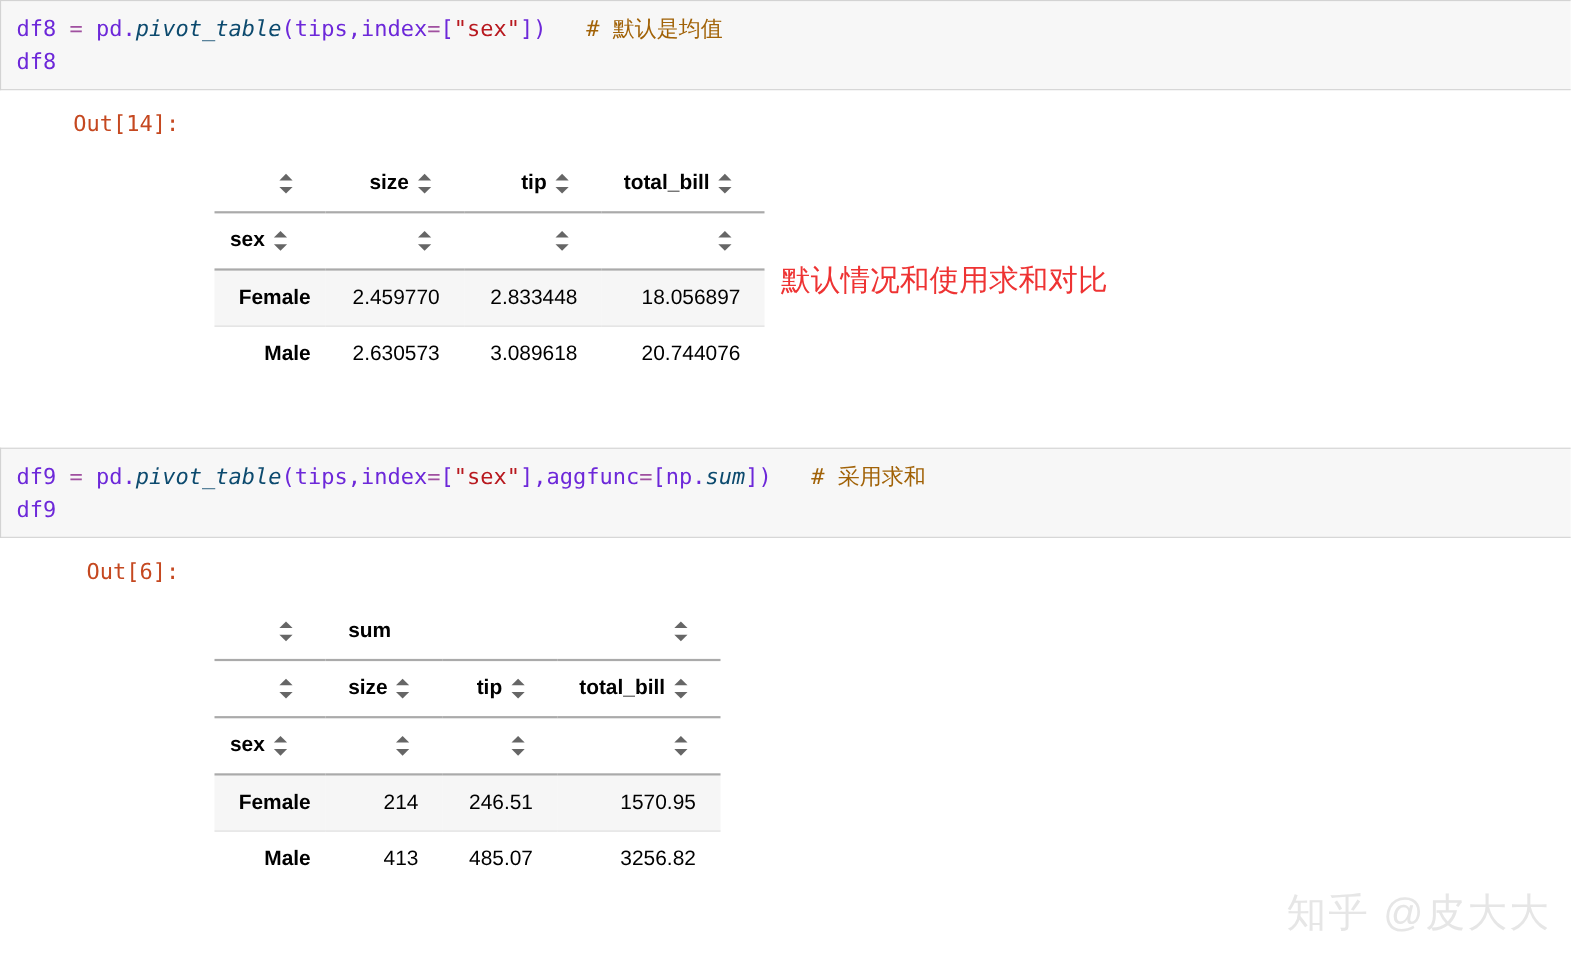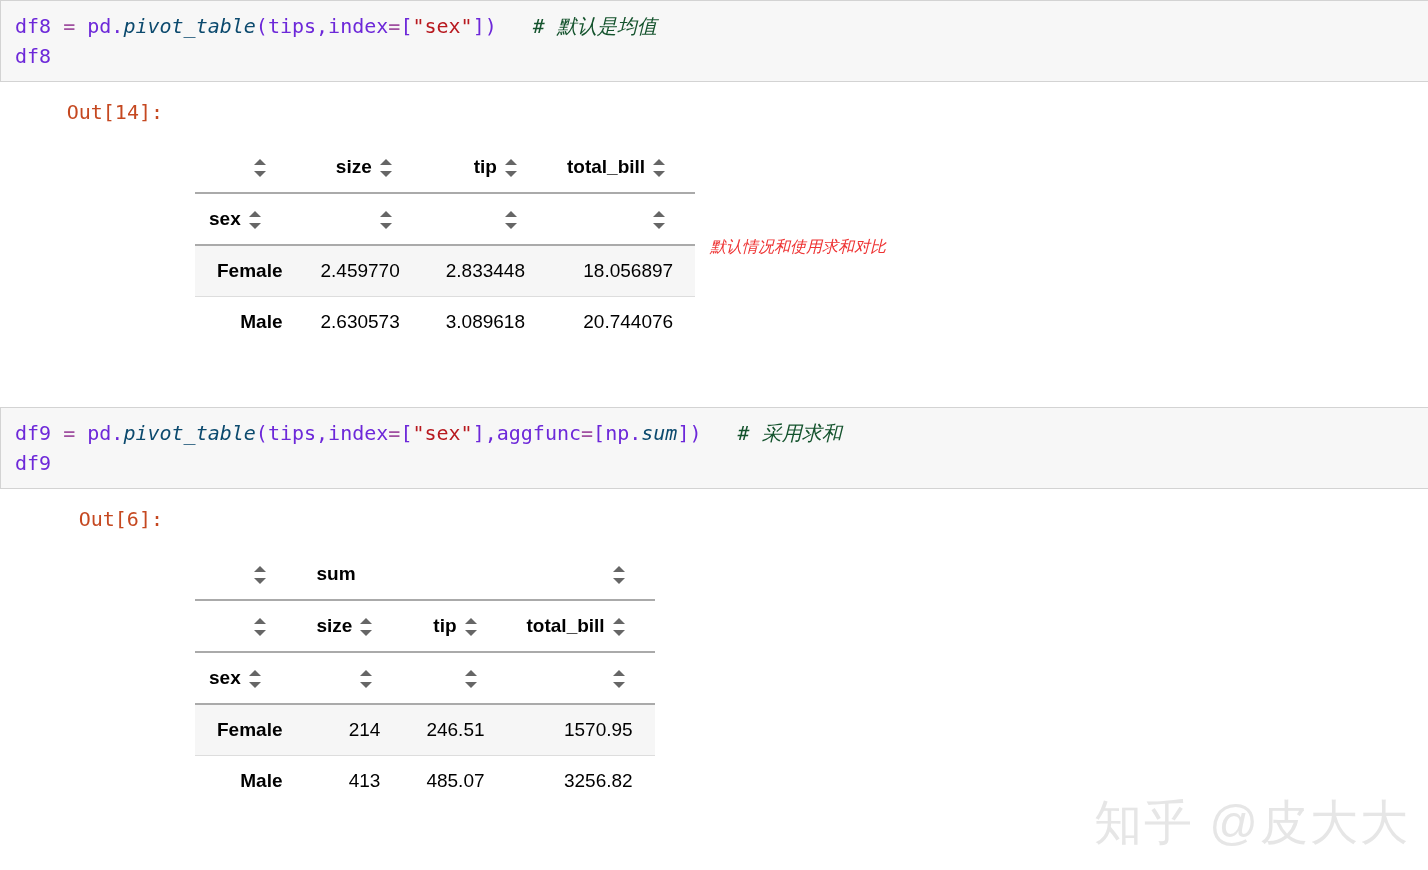--- a/index.html
+++ b/index.html
@@ -9,39 +9,39 @@
     .prompt { min-width: 175px; text-align: right; padding: 8px 12px 8px 0; font-family: "Menlo", "Monaco", monospace; font-size: 20px; }
     .prompt-in { color: #2b5a8f; }
     .prompt-out { color: #c54820; }
     
     .code-area { flex: 1; background: #f7f7f7; border: 1px solid #d3d3d3; border-right: none; padding: 10px 14px; font-family: "Menlo", "Monaco", monospace; font-size: 20px; line-height: 1.5; }
     
     .cm-var { color: #6d28d9; }
     .cm-op { color: #a050a0; }
     .cm-func { color: #0c4a6e; font-style: italic; }
     .cm-str { color: #b8191f; }
-    .cm-comment { color: #14532d; font-style: italic; }
+    .cm-comment { color: #a16207; }
     
     .output-area { padding-left: 195px; margin-bottom: 50px; position: relative; }
     
     .dataframe { border-collapse: collapse; font-size: 19px; text-align: right; }
     .dataframe th, .dataframe td { padding: 14px 12px; border: none; }
     .dataframe thead tr { border-bottom: 2px solid #aaa; }
     .dataframe thead th { font-weight: bold; position: relative; padding-right: 30px; padding-left: 20px; }
     .dataframe tbody tr:nth-child(odd) { background: #f6f6f6; border-top: 1px solid #ddd; border-bottom: 1px solid #ddd; }
     .dataframe tbody th { font-weight: bold; text-align: right; padding-right: 14px; padding-left: 22px; }
     .dataframe tbody td { padding-right: 22px; padding-left: 24px; }
     
     .sort-icon { display: inline-block; width: 12px; height: 18px; position: relative; vertical-align: middle; margin-left: 8px; }
     .sort-icon::before { content:""; position:absolute; top:0; left:0; border-left:6px solid transparent; border-right:6px solid transparent; border-bottom:6px solid #666; }
     .sort-icon::after { content:""; position:absolute; bottom:0; left:0; border-left:6px solid transparent; border-right:6px solid transparent; border-top:6px solid #666; }
     
-    .annotation { position: absolute; color: #e33; font-size: 16px; font-family: "PingFang SC", "Microsoft YaHei", sans-serif; font-style: italic; }
+    .annotation { position: absolute; color: #e33; font-size: 27px; font-family: "PingFang SC", "Microsoft YaHei", sans-serif; }
     
-    .watermark { position: fixed; right: 18px; bottom: 15px; font-size: 48px; color: #e6e6e6; font-family: "PingFang SC", sans-serif; font-weight: 500; letter-spacing: 2px;}
+    .watermark { position: fixed; right: 18px; bottom: 15px; font-size: 36px; color: #e6e6e6; font-family: "PingFang SC", sans-serif; font-weight: 500; letter-spacing: 2px;}
     
     .index-header-row th { border-bottom: 2px solid #aaa; }
     .index-name-cell { text-align: left; padding-left: 14px !important; }
   </style>
 </head>
 <body>
 
 <div class="cell">
   <div class="code-area">
     <div>

